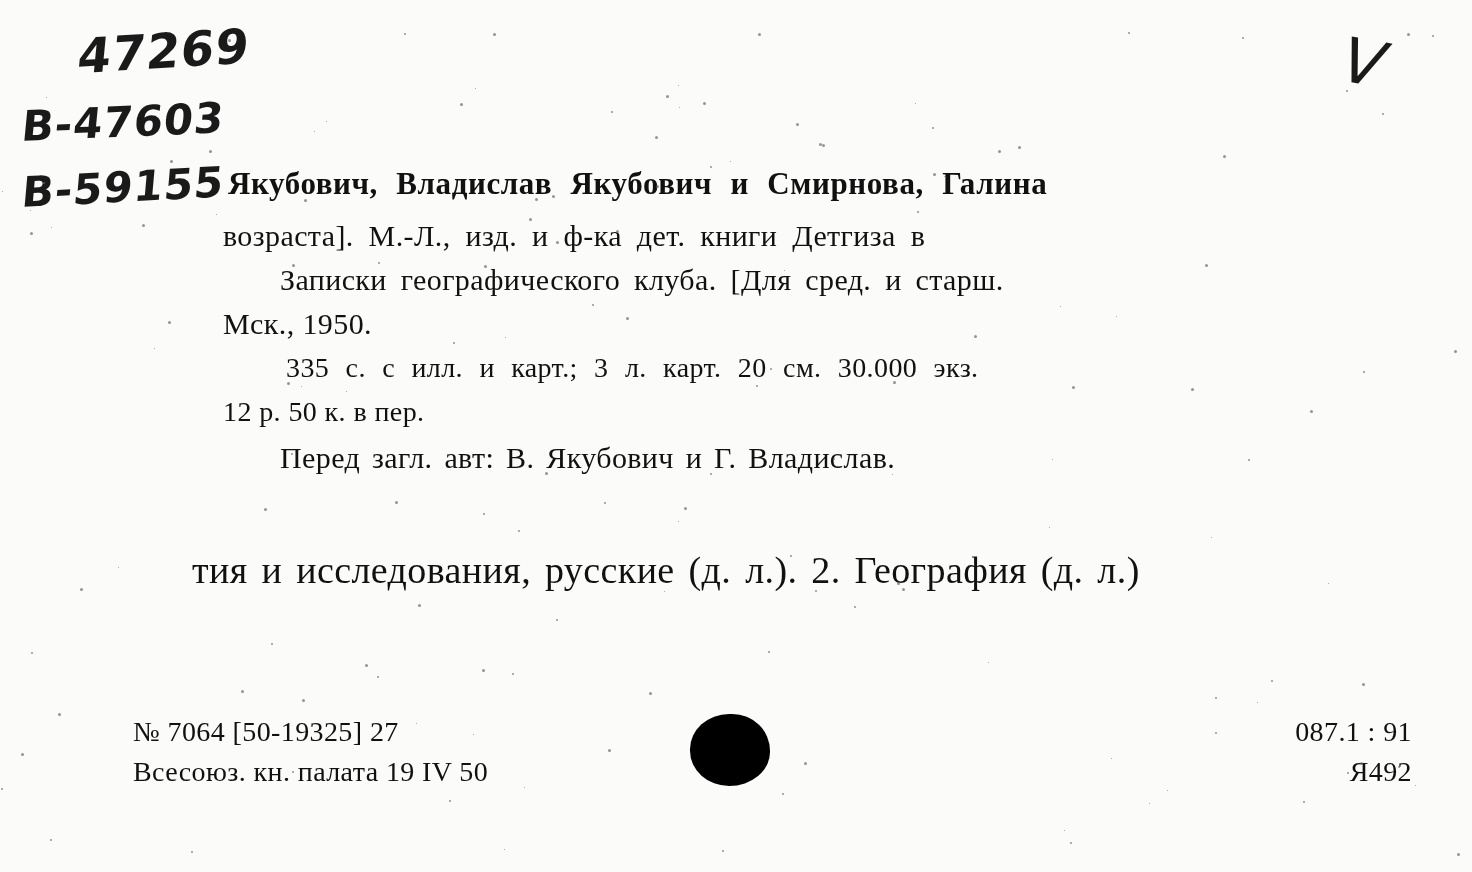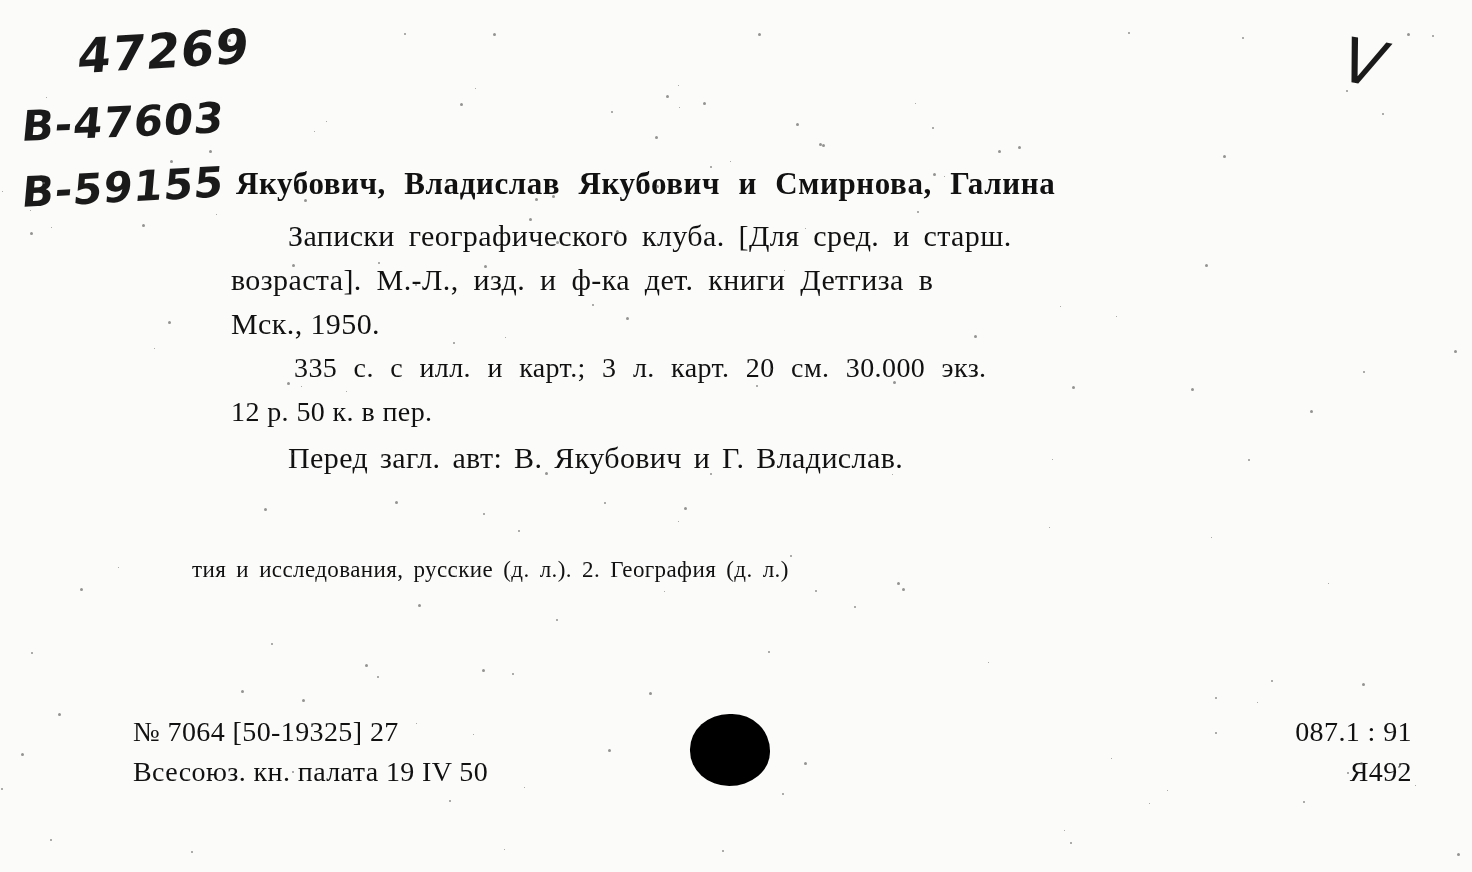--- a/index.html
+++ b/index.html
@@ -59,21 +59,20 @@
     color: #1a1a1a;
     transform: rotate(10deg) skewX(-12deg);
   }
 
   
   #body-block {
     position: absolute;
     left: 228px;
     top: 162px;
     width: 1185px;
-    margin-left: 8px;
   }
   .line {
     font-size: 30px;
     line-height: 44px;
     letter-spacing: .4px;
     white-space: nowrap;
   }
   .heading {
     font-weight: 700;
     font-size: 31px;
@@ -92,21 +91,21 @@
   #note-line   { margin-left: 52px; margin-top: 2px; word-spacing: 4px; }
 
   
   #tracings {
     position: absolute;
     left: 200px;
     top: 548px;
     width: 1215px;
   }
   #tracing-line-1 { margin-left: 68px; font-size: 29px; word-spacing: 4px; }
-  #tracing-line-2 { margin-left: -8px; font-size: 23px; word-spacing: 4px; }
+  #tracing-line-2 { margin-left: -8px; font-size: 38px; word-spacing: 4px; }
 
   
   #footer-left {
     position: absolute;
     left: 133px;
     top: 712px;
   }
   #footer-left .line { font-size: 28px; line-height: 40px; }
   #footer-right {
     position: absolute;
@@ -134,22 +133,22 @@
 
   <div class="hand" id="hand-1">47269</div>
   <div class="hand" id="hand-2">B-47603</div>
   <div class="hand" id="hand-3">B-59155</div>
   <div id="hand-check">V</div>
 
   <div id="body-block">
     <div class="line heading" id="heading-1">Якубович, Владислав Якубович  и  Смирнова,  Галина</div>
 
     <div id="title-block">
+      <div class="line" id="title-line-2">возраста].       М.-Л.,   изд. и ф-ка дет. книги Детгиза в</div>
       <div class="line" id="title-line-1">Записки географического клуба. [Для сред. и старш.</div>
-      <div class="line" id="title-line-2">возраста].       М.-Л.,   изд. и ф-ка дет. книги Детгиза в</div>
       <div class="line" id="title-line-3">Мск., 1950.</div>
     </div>
 
     <div>
       <div class="line" id="phys-line-1">335 с. с илл. и карт.; 3 л. карт.    20 см.      30.000 экз.</div>
       <div class="line" id="phys-line-2">12 р. 50 к. в пер.</div>
     </div>
 
     <div class="line" id="note-line">Перед загл. авт: В. Якубович и Г. Владислав.</div>
   </div>

